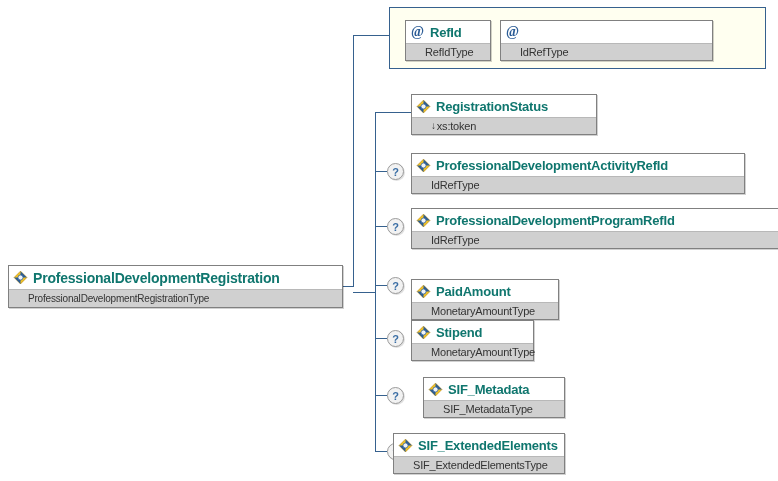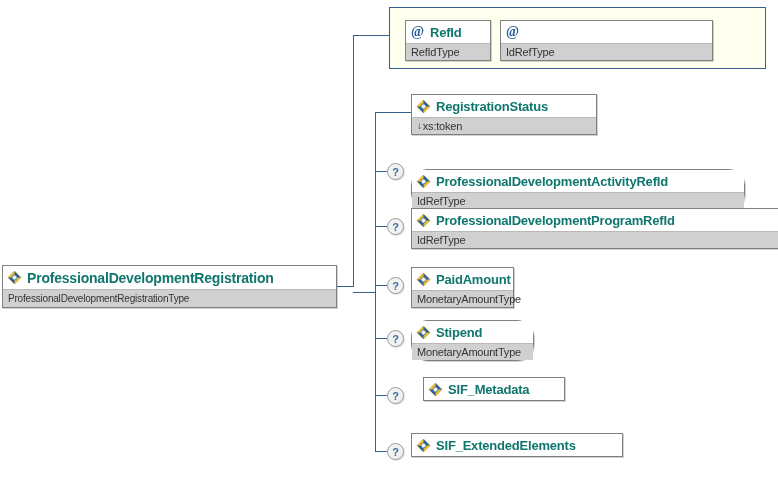--- a/index.html
+++ b/index.html
@@ -49,21 +49,21 @@
     font-size: 13px;
     font-weight: bold;
     color: #0f766e;
     letter-spacing: -0.2px;
   }
   .node-type {
     box-sizing: border-box;
     height: 17px;
     display: flex;
     align-items: center;
-    padding: 0 6px 0 5px;
+    padding: 0 6px 0 19px;
     background: #d0d0d0;
     border-top: 1px solid #b8b8b8;
     font-size: 11px;
     color: #333333;
     white-space: nowrap;
     letter-spacing: -0.2px;
   }
   .node.root .node-title { height: 23px; }
   .node.root .node-name { font-size: 14px; }
   .node.root .node-type { height: 18px; font-size: 10px; }
@@ -156,21 +156,21 @@
     </div>
 
     <div class="node" style="left:110px; top:12px; width:213px;">
       <div class="node-title">
         <span class="icon-at">@</span>
       </div>
       <div class="node-type">IdRefType</div>
     </div>
   </div>
 
-  <div class="node root" style="left:2px; top:265px; width:335px;">
+  <div class="node root" style="left:8px; top:265px; width:335px;">
     <div class="node-title">
       <svg class="icon-el" viewBox="0 0 16 16">
         <path d="M8 1.2 L14.8 8 L8 14.8 L1.2 8 Z" fill="#f5c423" stroke="#b8860b" stroke-width="0.7"></path>
         <path d="M8 1.2 L14.8 8 L8 8 Z" fill="#2b5c96"></path>
         <path d="M1.2 8 L8 8 L8 14.8 Z" fill="#2b5c96"></path>
         <circle cx="8" cy="8" r="2.7" fill="#eef3f8" stroke="#2b5c96" stroke-width="0.8"></circle>
       </svg>
       <span class="node-name">ProfessionalDevelopmentRegistration</span>
     </div>
     <div class="node-type">ProfessionalDevelopmentRegistrationType</div>
@@ -186,21 +186,21 @@
       </svg>
       <span class="node-name">RegistrationStatus</span>
     </div>
     <div class="node-type">
       <span class="arrow-down">↓</span>
         <span>xs:token</span>
     </div>
   </div>
 
   <div class="opt" style="left:387px; top:163px;">?</div>
-  <div class="node" style="left:411px; top:169px; width:334px;border-radius:16px;">
+  <div class="node" style="left:411px; top:153px; width:334px;">
     <div class="node-title">
       <svg class="icon-el" viewBox="0 0 16 16">
         <path d="M8 1.2 L14.8 8 L8 14.8 L1.2 8 Z" fill="#f5c423" stroke="#b8860b" stroke-width="0.7"></path>
         <path d="M8 1.2 L14.8 8 L8 8 Z" fill="#2b5c96"></path>
         <path d="M1.2 8 L8 8 L8 14.8 Z" fill="#2b5c96"></path>
         <circle cx="8" cy="8" r="2.7" fill="#eef3f8" stroke="#2b5c96" stroke-width="0.8"></circle>
       </svg>
       <span class="node-name">ProfessionalDevelopmentActivityRefId</span>
     </div>
     <div class="node-type">IdRefType</div>
@@ -214,35 +214,35 @@
         <path d="M8 1.2 L14.8 8 L8 8 Z" fill="#2b5c96"></path>
         <path d="M1.2 8 L8 8 L8 14.8 Z" fill="#2b5c96"></path>
         <circle cx="8" cy="8" r="2.7" fill="#eef3f8" stroke="#2b5c96" stroke-width="0.8"></circle>
       </svg>
       <span class="node-name">ProfessionalDevelopmentProgramRefId</span>
     </div>
     <div class="node-type">IdRefType</div>
   </div>
 
   <div class="opt" style="left:387px; top:277px;">?</div>
-  <div class="node" style="left:411px; top:267px; width:103px;">
+  <div class="node" style="left:411px; top:279px; width:148px;">
     <div class="node-title">
       <svg class="icon-el" viewBox="0 0 16 16">
         <path d="M8 1.2 L14.8 8 L8 14.8 L1.2 8 Z" fill="#f5c423" stroke="#b8860b" stroke-width="0.7"></path>
         <path d="M8 1.2 L14.8 8 L8 8 Z" fill="#2b5c96"></path>
         <path d="M1.2 8 L8 8 L8 14.8 Z" fill="#2b5c96"></path>
         <circle cx="8" cy="8" r="2.7" fill="#eef3f8" stroke="#2b5c96" stroke-width="0.8"></circle>
       </svg>
       <span class="node-name">PaidAmount</span>
     </div>
     <div class="node-type">MonetaryAmountType</div>
   </div>
 
   <div class="opt" style="left:387px; top:330px;">?</div>
-  <div class="node" style="left:411px; top:320px; width:123px;border-radius:17px;">
+  <div class="node" style="left:411px; top:320px; width:123px;">
     <div class="node-title">
       <svg class="icon-el" viewBox="0 0 16 16">
         <path d="M8 1.2 L14.8 8 L8 14.8 L1.2 8 Z" fill="#f5c423" stroke="#b8860b" stroke-width="0.7"></path>
         <path d="M8 1.2 L14.8 8 L8 8 Z" fill="#2b5c96"></path>
         <path d="M1.2 8 L8 8 L8 14.8 Z" fill="#2b5c96"></path>
         <circle cx="8" cy="8" r="2.7" fill="#eef3f8" stroke="#2b5c96" stroke-width="0.8"></circle>
       </svg>
       <span class="node-name">Stipend</span>
     </div>
     <div class="node-type">MonetaryAmountType</div>
@@ -252,28 +252,30 @@
   <div class="node" style="left:411px; top:377px; width:142px;margin-left:12px;">
     <div class="node-title">
       <svg class="icon-el" viewBox="0 0 16 16">
         <path d="M8 1.2 L14.8 8 L8 14.8 L1.2 8 Z" fill="#f5c423" stroke="#b8860b" stroke-width="0.7"></path>
         <path d="M8 1.2 L14.8 8 L8 8 Z" fill="#2b5c96"></path>
         <path d="M1.2 8 L8 8 L8 14.8 Z" fill="#2b5c96"></path>
         <circle cx="8" cy="8" r="2.7" fill="#eef3f8" stroke="#2b5c96" stroke-width="0.8"></circle>
       </svg>
       <span class="node-name">SIF_Metadata</span>
     </div>
+    <div class="node-type">SIF_MetadataType</div>
   </div>
 
   <div class="opt" style="left:387px; top:443px;">?</div>
-  <div class="node" style="left:411px; top:433px; width:212px;">
+  <div class="node" style="left:393px; top:433px; width:172px;">
     <div class="node-title">
       <svg class="icon-el" viewBox="0 0 16 16">
         <path d="M8 1.2 L14.8 8 L8 14.8 L1.2 8 Z" fill="#f5c423" stroke="#b8860b" stroke-width="0.7"></path>
         <path d="M8 1.2 L14.8 8 L8 8 Z" fill="#2b5c96"></path>
         <path d="M1.2 8 L8 8 L8 14.8 Z" fill="#2b5c96"></path>
         <circle cx="8" cy="8" r="2.7" fill="#eef3f8" stroke="#2b5c96" stroke-width="0.8"></circle>
       </svg>
       <span class="node-name">SIF_ExtendedElements</span>
     </div>
+    <div class="node-type">SIF_ExtendedElementsType</div>
   </div>
 
 </div>
 
 </body></html>

